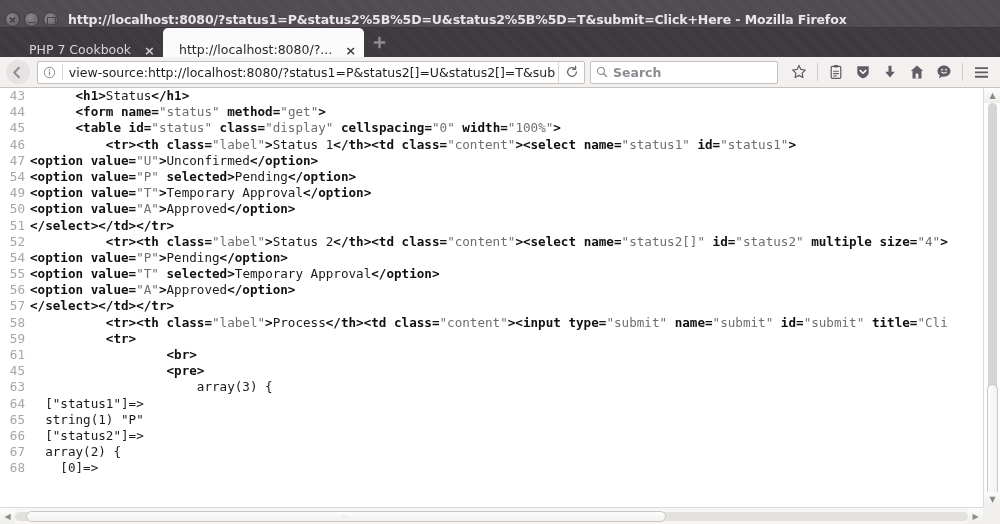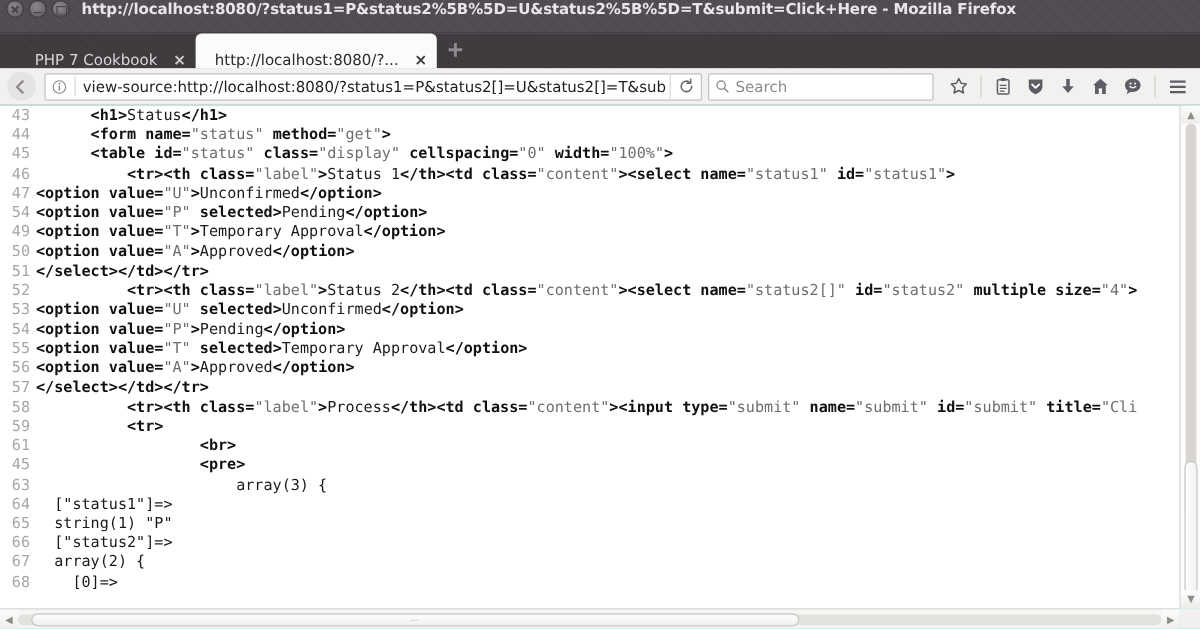--- a/index.html
+++ b/index.html
@@ -10,21 +10,21 @@
     font-family: "DejaVu Sans", "Liberation Sans", sans-serif;
   }
 
   #app { width: 1000px; height: 524px; position: relative; background:#fff; display:flex; flex-direction:column; }
 
   
   .titlebar {
     height: 28px;
     background: #504a50;
     background-image: repeating-linear-gradient(45deg, rgba(255,255,255,0.035) 0 1px, rgba(0,0,0,0.02) 1px 2px);
-    display: flex; align-items: flex-start;
+    display: flex; align-items: flex-end;
     padding-left: 5px;
     flex: 0 0 28px;
     border-bottom: 1px solid #3b363b;
   }
   .wbtns { display: flex; gap: 4px; align-items: center; margin-right: 10px; }
   .wbtn {
     width: 15px; height: 15px; border-radius: 50%;
     background: radial-gradient(circle at 40% 35%, #8d868d 0%, #736d73 55%, #5f595f 100%);
     border: 1px solid #413c41;
     position: relative;
@@ -147,20 +147,21 @@
     height:23px;
   }
   .searchbar {
     width: 188px; flex:0 0 188px;
     height: 23px;
     background:#fff;
     border:1px solid #c3c0bd;
     border-radius:2px;
     display:flex; align-items:center;
     margin-right: 6px;
+    font-weight: bold;
   }
   .search-ph { font-size:12.5px; color:#8e8a92; }
   .tbicons { display:flex; align-items:center; gap:1px; }
   .tbsep { width:1px; height:18px; background:#cfccc9; margin:0 4px; }
 
   
   .content {
     flex: 1 1 auto;
     position: relative;
     background:#5eead4;
@@ -357,21 +358,20 @@
           <div class="codeline"><span class="lnum">43</span><span class="ltext"><span class="t-txt">      </span><span class="t-tag">&lt;h1&gt;</span><span class="t-txt">Status</span><span class="t-tag">&lt;/h1&gt;</span></span></div>
           <div class="codeline"><span class="lnum">44</span><span class="ltext"><span class="t-txt">      </span><span class="t-tag">&lt;form </span><span class="t-attr">name</span><span class="t-tag">=</span><span class="t-val">"status"</span><span class="t-tag"> </span><span class="t-attr">method</span><span class="t-tag">=</span><span class="t-val">"get"</span><span class="t-tag">&gt;</span></span></div>
           <div class="codeline"><span class="lnum">45</span><span class="ltext"><span class="t-txt">      </span><span class="t-tag">&lt;table </span><span class="t-attr">id</span><span class="t-tag">=</span><span class="t-val">"status"</span><span class="t-tag"> </span><span class="t-attr">class</span><span class="t-tag">=</span><span class="t-val">"display"</span><span class="t-tag"> </span><span class="t-attr">cellspacing</span><span class="t-tag">=</span><span class="t-val">"0"</span><span class="t-tag"> </span><span class="t-attr">width</span><span class="t-tag">=</span><span class="t-val">"100%"</span><span class="t-tag">&gt;</span></span></div>
           <div class="codeline"><span class="lnum">46</span><span class="ltext"><span class="t-txt">          </span><span class="t-tag">&lt;tr&gt;&lt;th </span><span class="t-attr">class</span><span class="t-tag">=</span><span class="t-val">"label"</span><span class="t-tag">&gt;</span><span class="t-txt">Status 1</span><span class="t-tag">&lt;/th&gt;&lt;td </span><span class="t-attr">class</span><span class="t-tag">=</span><span class="t-val">"content"</span><span class="t-tag">&gt;&lt;select </span><span class="t-attr">name</span><span class="t-tag">=</span><span class="t-val">"status1"</span><span class="t-tag"> </span><span class="t-attr">id</span><span class="t-tag">=</span><span class="t-val">"status1"</span><span class="t-tag">&gt;</span></span></div>
           <div class="codeline"><span class="lnum">47</span><span class="ltext"><span class="t-tag">&lt;option </span><span class="t-attr">value</span><span class="t-tag">=</span><span class="t-val">"U"</span><span class="t-tag">&gt;</span><span class="t-txt">Unconfirmed</span><span class="t-tag">&lt;/option&gt;</span></span></div>
           <div class="codeline"><span class="lnum">54</span><span class="ltext"><span class="t-tag">&lt;option </span><span class="t-attr">value</span><span class="t-tag">=</span><span class="t-val">"P"</span><span class="t-tag"> </span><span class="t-attr">selected</span><span class="t-tag">&gt;</span><span class="t-txt">Pending</span><span class="t-tag">&lt;/option&gt;</span></span></div>
           <div class="codeline"><span class="lnum">49</span><span class="ltext"><span class="t-tag">&lt;option </span><span class="t-attr">value</span><span class="t-tag">=</span><span class="t-val">"T"</span><span class="t-tag">&gt;</span><span class="t-txt">Temporary Approval</span><span class="t-tag">&lt;/option&gt;</span></span></div>
           <div class="codeline"><span class="lnum">50</span><span class="ltext"><span class="t-tag">&lt;option </span><span class="t-attr">value</span><span class="t-tag">=</span><span class="t-val">"A"</span><span class="t-tag">&gt;</span><span class="t-txt">Approved</span><span class="t-tag">&lt;/option&gt;</span></span></div>
           <div class="codeline"><span class="lnum">51</span><span class="ltext"><span class="t-tag">&lt;/select&gt;&lt;/td&gt;&lt;/tr&gt;</span></span></div>
           <div class="codeline"><span class="lnum">52</span><span class="ltext"><span class="t-txt">          </span><span class="t-tag">&lt;tr&gt;&lt;th </span><span class="t-attr">class</span><span class="t-tag">=</span><span class="t-val">"label"</span><span class="t-tag">&gt;</span><span class="t-txt">Status 2</span><span class="t-tag">&lt;/th&gt;&lt;td </span><span class="t-attr">class</span><span class="t-tag">=</span><span class="t-val">"content"</span><span class="t-tag">&gt;&lt;select </span><span class="t-attr">name</span><span class="t-tag">=</span><span class="t-val">"status2[]"</span><span class="t-tag"> </span><span class="t-attr">id</span><span class="t-tag">=</span><span class="t-val">"status2"</span><span class="t-tag"> </span><span class="t-attr">multiple</span><span class="t-tag"> </span><span class="t-attr">size</span><span class="t-tag">=</span><span class="t-val">"4"</span><span class="t-tag">&gt;</span></span></div>
-          <div class="codeline"><span class="lnum">53</span><span class="ltext"><span class="t-tag">&lt;option </span><span class="t-attr">value</span><span class="t-tag">=</span><span class="t-val">"U"</span><span class="t-tag"> </span><span class="t-attr">selected</span><span class="t-tag">&gt;</span><span class="t-txt">Unconfirmed</span><span class="t-tag">&lt;/option&gt;</span></span></div>
           <div class="codeline"><span class="lnum">54</span><span class="ltext"><span class="t-tag">&lt;option </span><span class="t-attr">value</span><span class="t-tag">=</span><span class="t-val">"P"</span><span class="t-tag">&gt;</span><span class="t-txt">Pending</span><span class="t-tag">&lt;/option&gt;</span></span></div>
           <div class="codeline"><span class="lnum">55</span><span class="ltext"><span class="t-tag">&lt;option </span><span class="t-attr">value</span><span class="t-tag">=</span><span class="t-val">"T"</span><span class="t-tag"> </span><span class="t-attr">selected</span><span class="t-tag">&gt;</span><span class="t-txt">Temporary Approval</span><span class="t-tag">&lt;/option&gt;</span></span></div>
           <div class="codeline"><span class="lnum">56</span><span class="ltext"><span class="t-tag">&lt;option </span><span class="t-attr">value</span><span class="t-tag">=</span><span class="t-val">"A"</span><span class="t-tag">&gt;</span><span class="t-txt">Approved</span><span class="t-tag">&lt;/option&gt;</span></span></div>
           <div class="codeline"><span class="lnum">57</span><span class="ltext"><span class="t-tag">&lt;/select&gt;&lt;/td&gt;&lt;/tr&gt;</span></span></div>
           <div class="codeline"><span class="lnum">58</span><span class="ltext"><span class="t-txt">          </span><span class="t-tag">&lt;tr&gt;&lt;th </span><span class="t-attr">class</span><span class="t-tag">=</span><span class="t-val">"label"</span><span class="t-tag">&gt;</span><span class="t-txt">Process</span><span class="t-tag">&lt;/th&gt;&lt;td </span><span class="t-attr">class</span><span class="t-tag">=</span><span class="t-val">"content"</span><span class="t-tag">&gt;&lt;input </span><span class="t-attr">type</span><span class="t-tag">=</span><span class="t-val">"submit"</span><span class="t-tag"> </span><span class="t-attr">name</span><span class="t-tag">=</span><span class="t-val">"submit"</span><span class="t-tag"> </span><span class="t-attr">id</span><span class="t-tag">=</span><span class="t-val">"submit"</span><span class="t-tag"> </span><span class="t-attr">title</span><span class="t-tag">=</span><span class="t-val">"Cli</span></span></div>
           <div class="codeline"><span class="lnum">59</span><span class="ltext"><span class="t-txt">          </span><span class="t-tag">&lt;tr&gt;</span></span></div>
           <div class="codeline"><span class="lnum">61</span><span class="ltext"><span class="t-txt">                  </span><span class="t-tag">&lt;br&gt;</span></span></div>
           <div class="codeline"><span class="lnum">45</span><span class="ltext"><span class="t-txt">                  </span><span class="t-tag">&lt;pre&gt;</span></span></div>
           <div class="codeline"><span class="lnum">63</span><span class="ltext"><span class="t-txt">                      array(3) {</span></span></div>
           <div class="codeline"><span class="lnum">64</span><span class="ltext"><span class="t-txt">  ["status1"]=&gt;</span></span></div>

